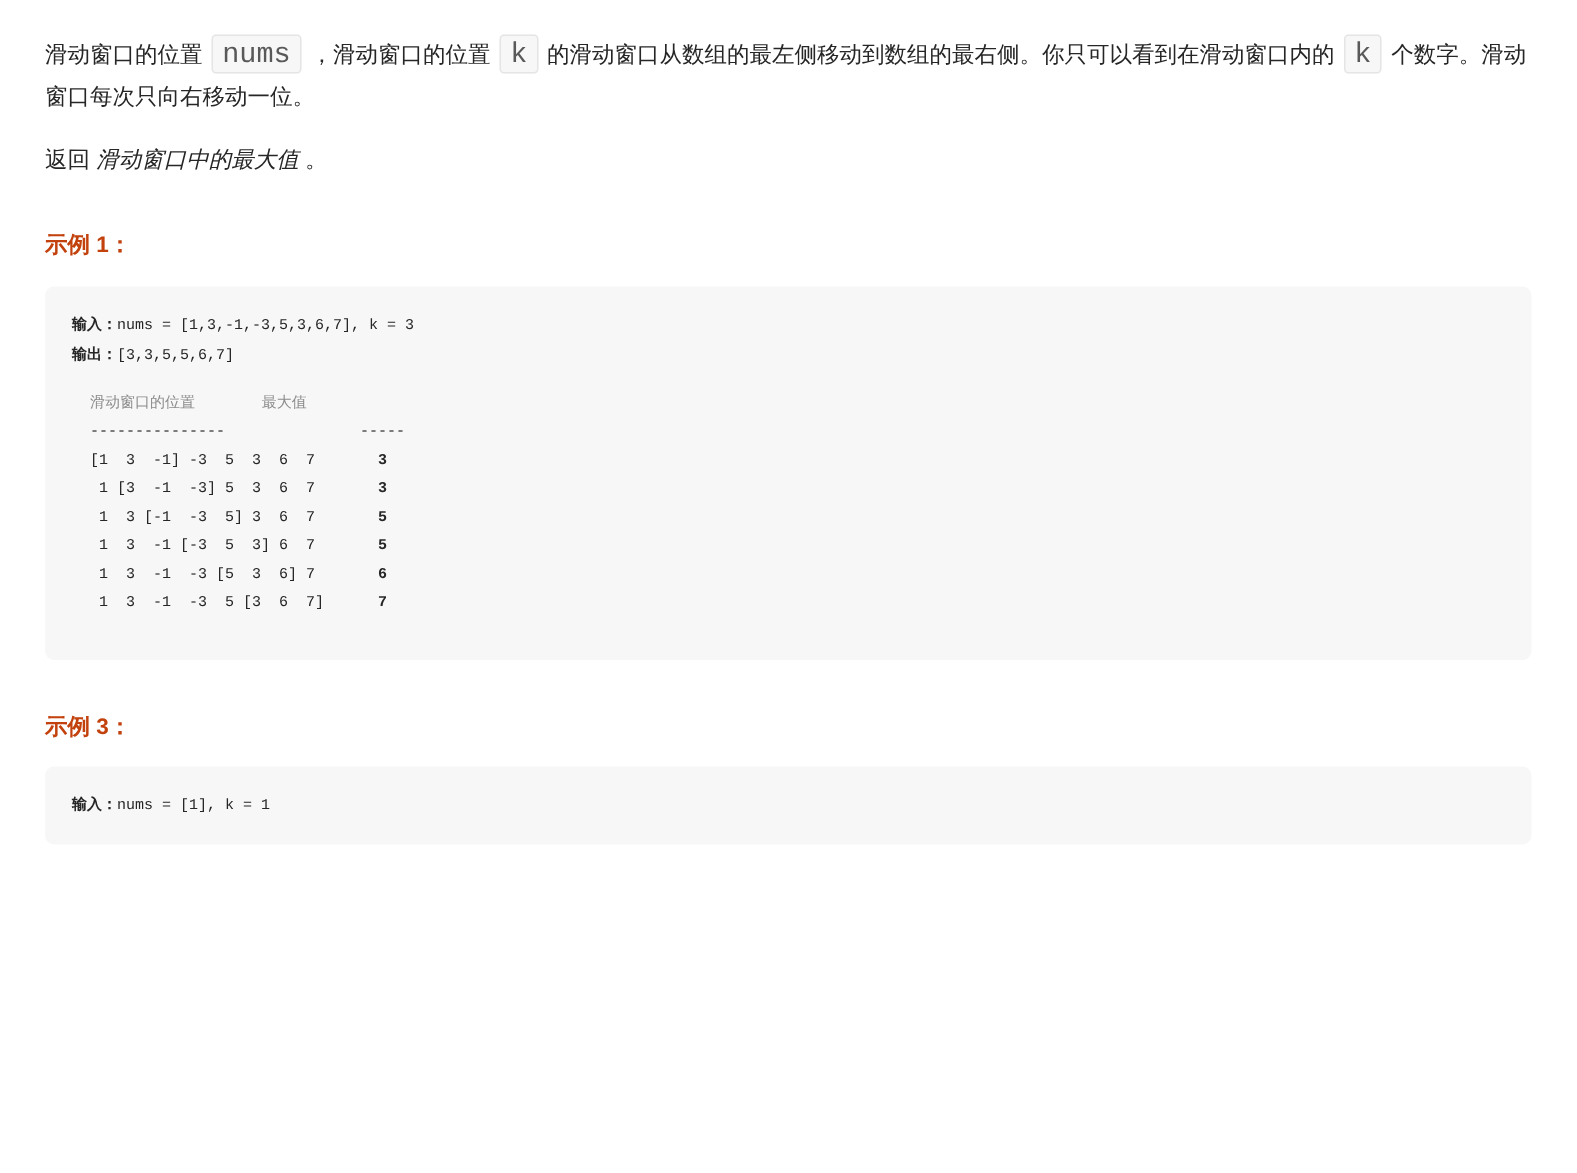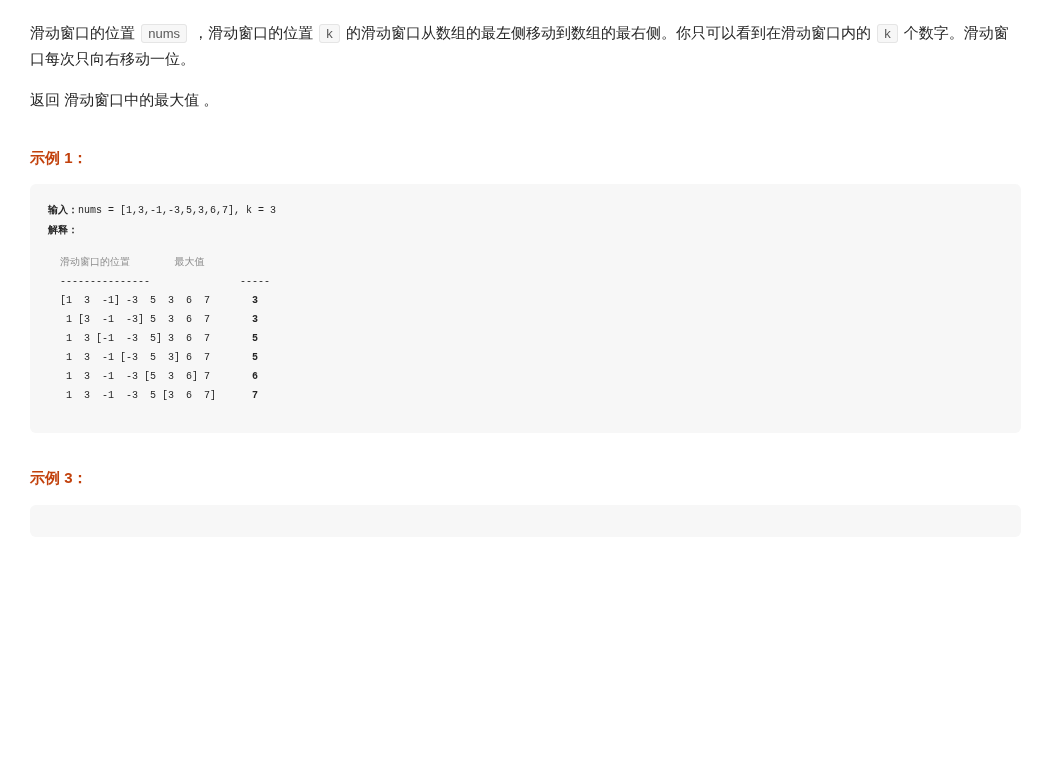--- a/index.html
+++ b/index.html
@@ -13,30 +13,31 @@
       background: #ffffff;
       padding: 20px 30px;
       line-height: 1.7;
       font-size: 15px;
     }
     .problem-description p {
       margin-bottom: 16px;
       color: #262626;
     }
     .inline-code {
-      font-family: Liberation Sans, sans-serif;
+      font-family: Liberation Mono, monospace;
       background-color: #f7f7f7;
       border: 1px solid #e5e5e5;
       border-radius: 3px;
       padding: 1px 6px;
-      font-size: 13px;
+      font-size: 19px;
       color: #595959;
       margin: 0 2px;
     }
     .italic {
+      font-style: italic;
     }
     .example-heading {
       font-weight: 600;
       font-size: 15px;
       color: #c2410c;
       margin-top: 32px;
       margin-bottom: 14px;
     }
     .code-block {
       background-color: #f7f7f7;
@@ -79,28 +80,31 @@
   </p>
 </div>
 
 <div class="example-heading">示例 1：</div>
 
 <div class="code-block">
   <div>
     <span class="label">输入：</span><span class="mono">nums = [1,3,-1,-3,5,3,6,7], k = 3</span>
   </div>
   <div>
-    <span class="label">解释：</span>
+    <span class="label">输出：</span><span class="mono">[3,3,5,5,6,7]</span>
   </div>
   <pre><span class="explain-heading">滑动窗口的位置                最大值</span>
 <span>---------------               -----</span>
 <span>[1  3  -1] -3  5  3  6  7       </span><span class="bold-val">3</span>
 <span> 1 [3  -1  -3] 5  3  6  7       </span><span class="bold-val">3</span>
 <span> 1  3 [-1  -3  5] 3  6  7       </span><span class="bold-val">5</span>
 <span> 1  3  -1 [-3  5  3] 6  7       </span><span class="bold-val">5</span>
 <span> 1  3  -1  -3 [5  3  6] 7       </span><span class="bold-val">6</span>
 <span> 1  3  -1  -3  5 [3  6  7]      </span><span class="bold-val">7</span></pre>
 </div>
 
 <div class="example-heading">示例 3：</div>
 
 <div class="code-block">
+  <div>
+    <span class="label">输入：</span><span class="mono">nums = [1], k = 1</span>
+  </div>
 </div>
 
 </body></html>

